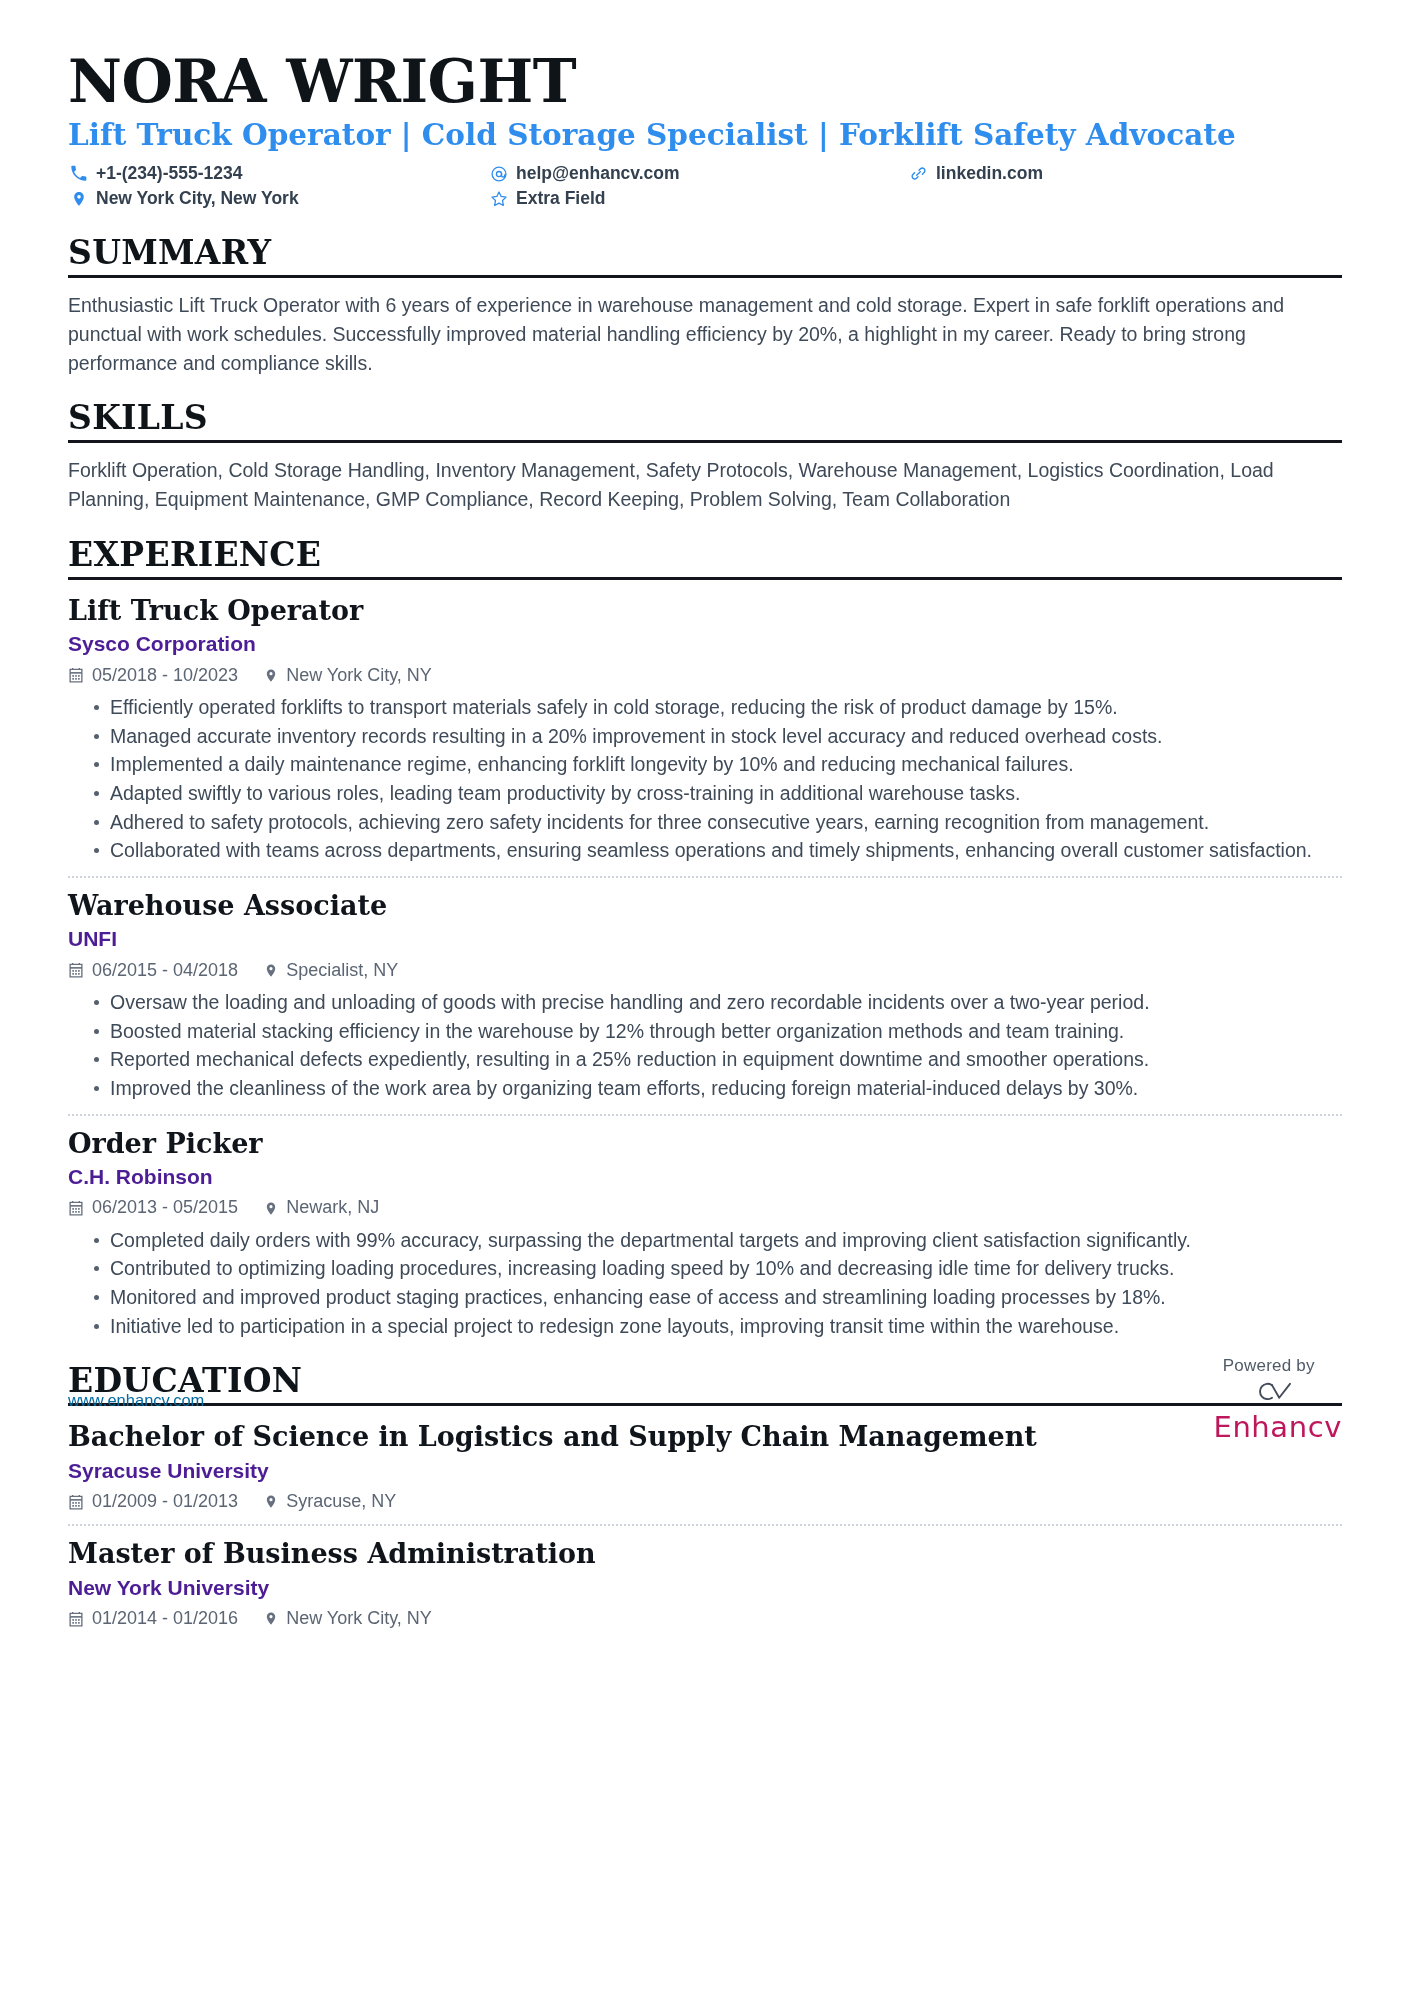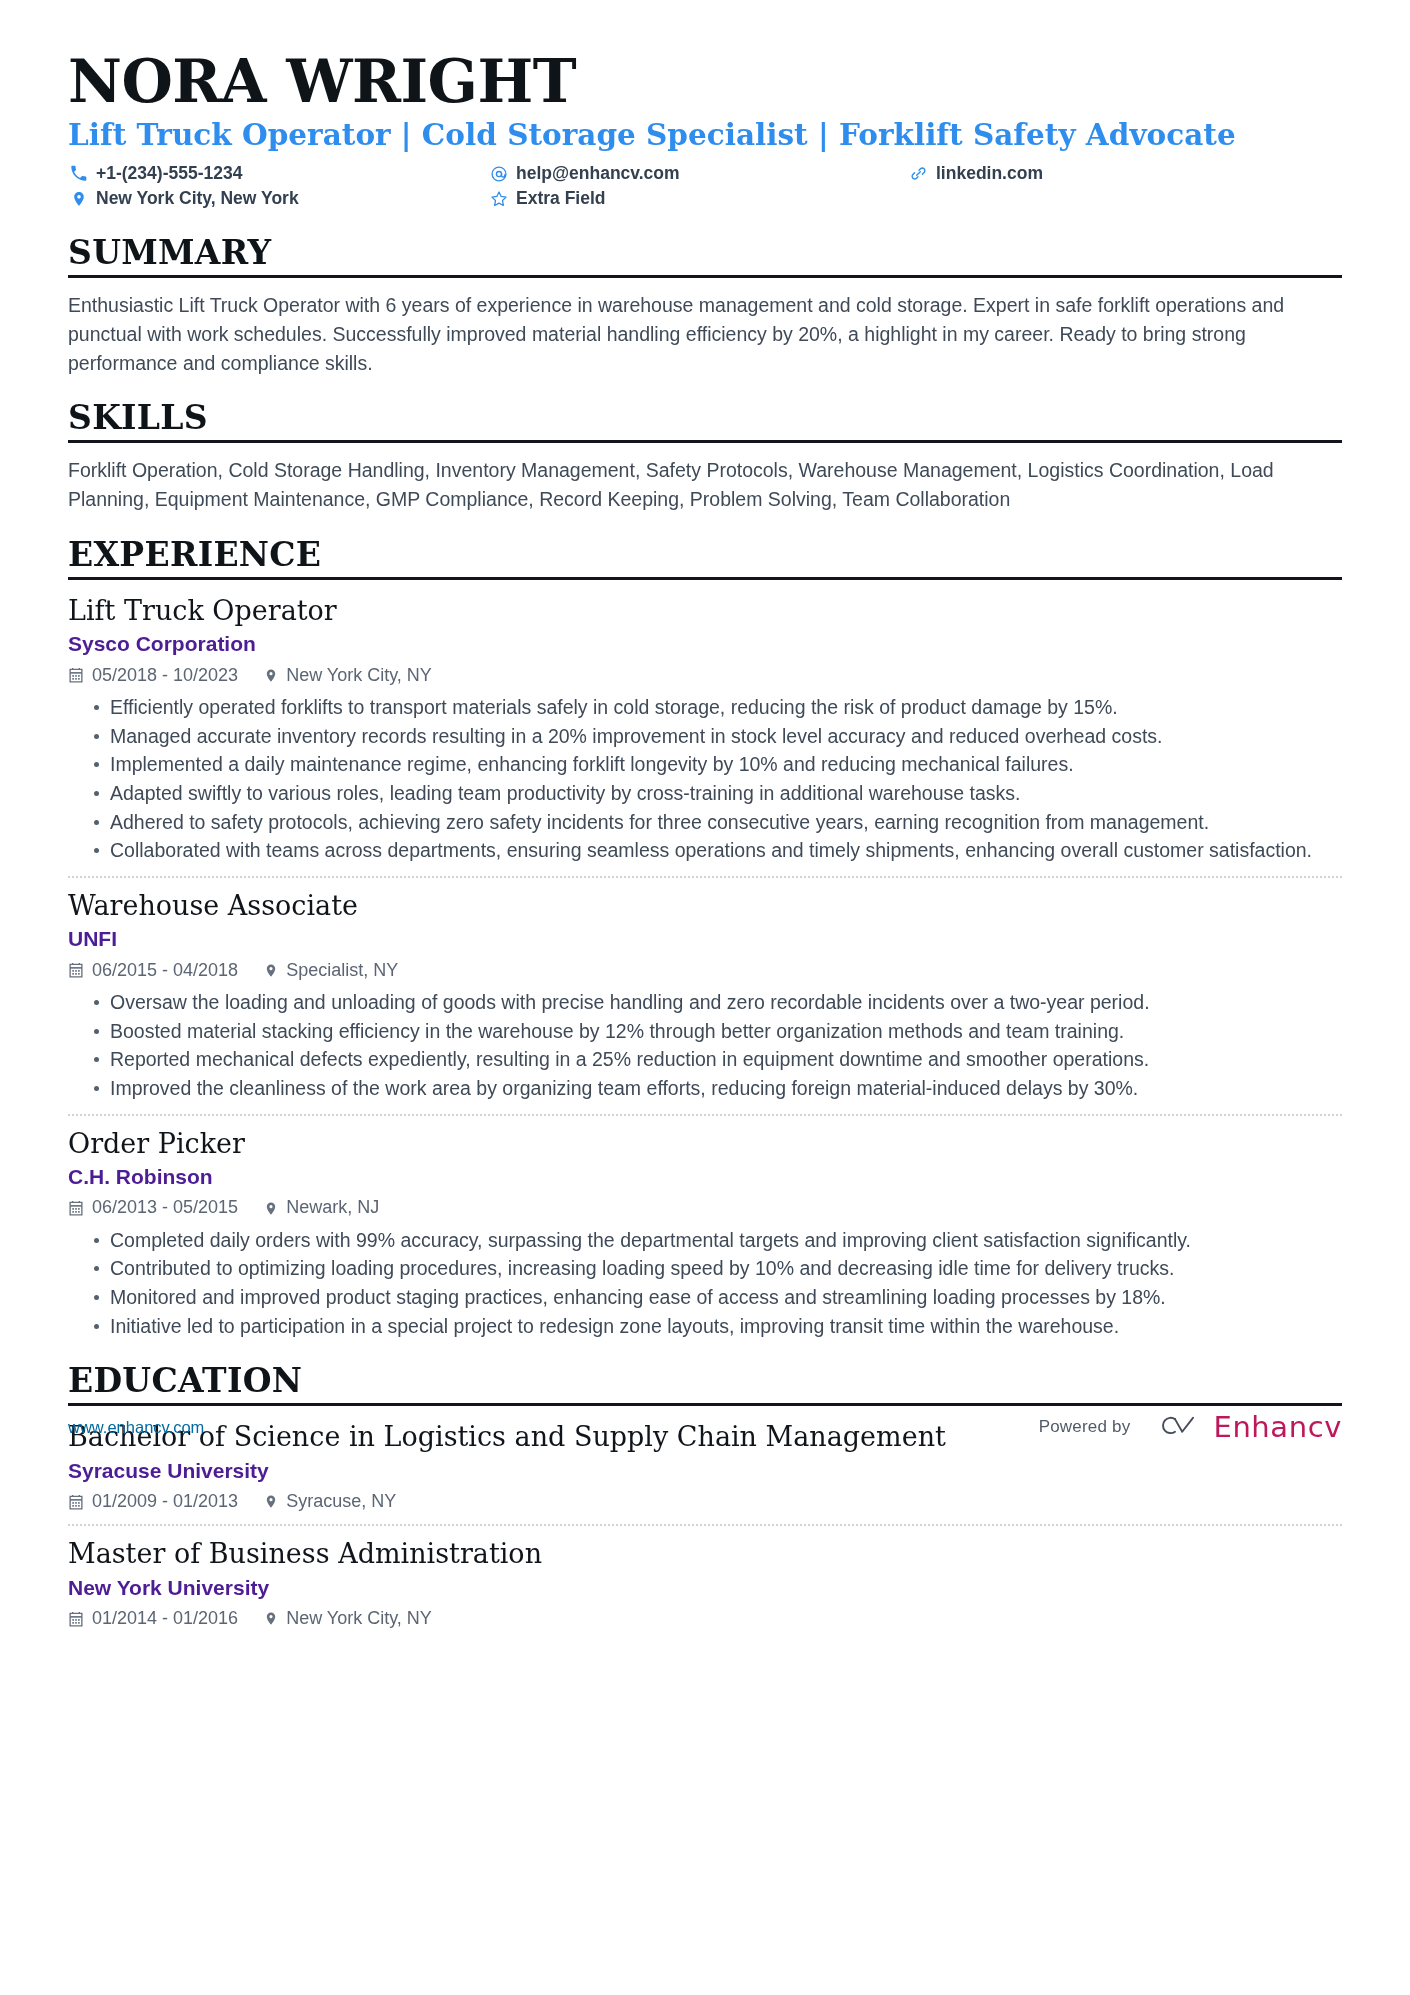--- a/index.html
+++ b/index.html
@@ -102,21 +102,21 @@
 
   
   .entry { padding-top: 2px; }
   .entry-sep {
     border-top: 2px dotted #cfd4da;
     margin: 11px 0 10px 0;
   }
   .entry-title {
     font-family: "DejaVu Serif", "Liberation Serif", serif;
     font-size: 27px;
-    font-weight: normal;
+    font-weight: bold;
     color: #10151b;
     margin: 0 0 4px 0;
     line-height: 1.2;
   }
   .entry-org {
     font-size: 21px;
     font-weight: bold;
     color: #4c1d95;
     margin: 0 0 7px 0;
     line-height: 1.2;
@@ -179,20 +179,21 @@
     align-items: center;
     justify-content: space-between;
   }
   .footer-url {
     font-size: 16.5px;
     color: #0369a1;
   }
   .footer-brand {
     display: flex;
     align-items: center;
+    flex-direction: column;
   }
   .footer-powered {
     font-size: 17px;
     color: #515b68;
     margin-right: 18px;
     letter-spacing: 0.2px;
   }
   .footer-logo-mark { margin-right: 11px; display: block; }
   .footer-logo-text {
     font-size: 29px;

